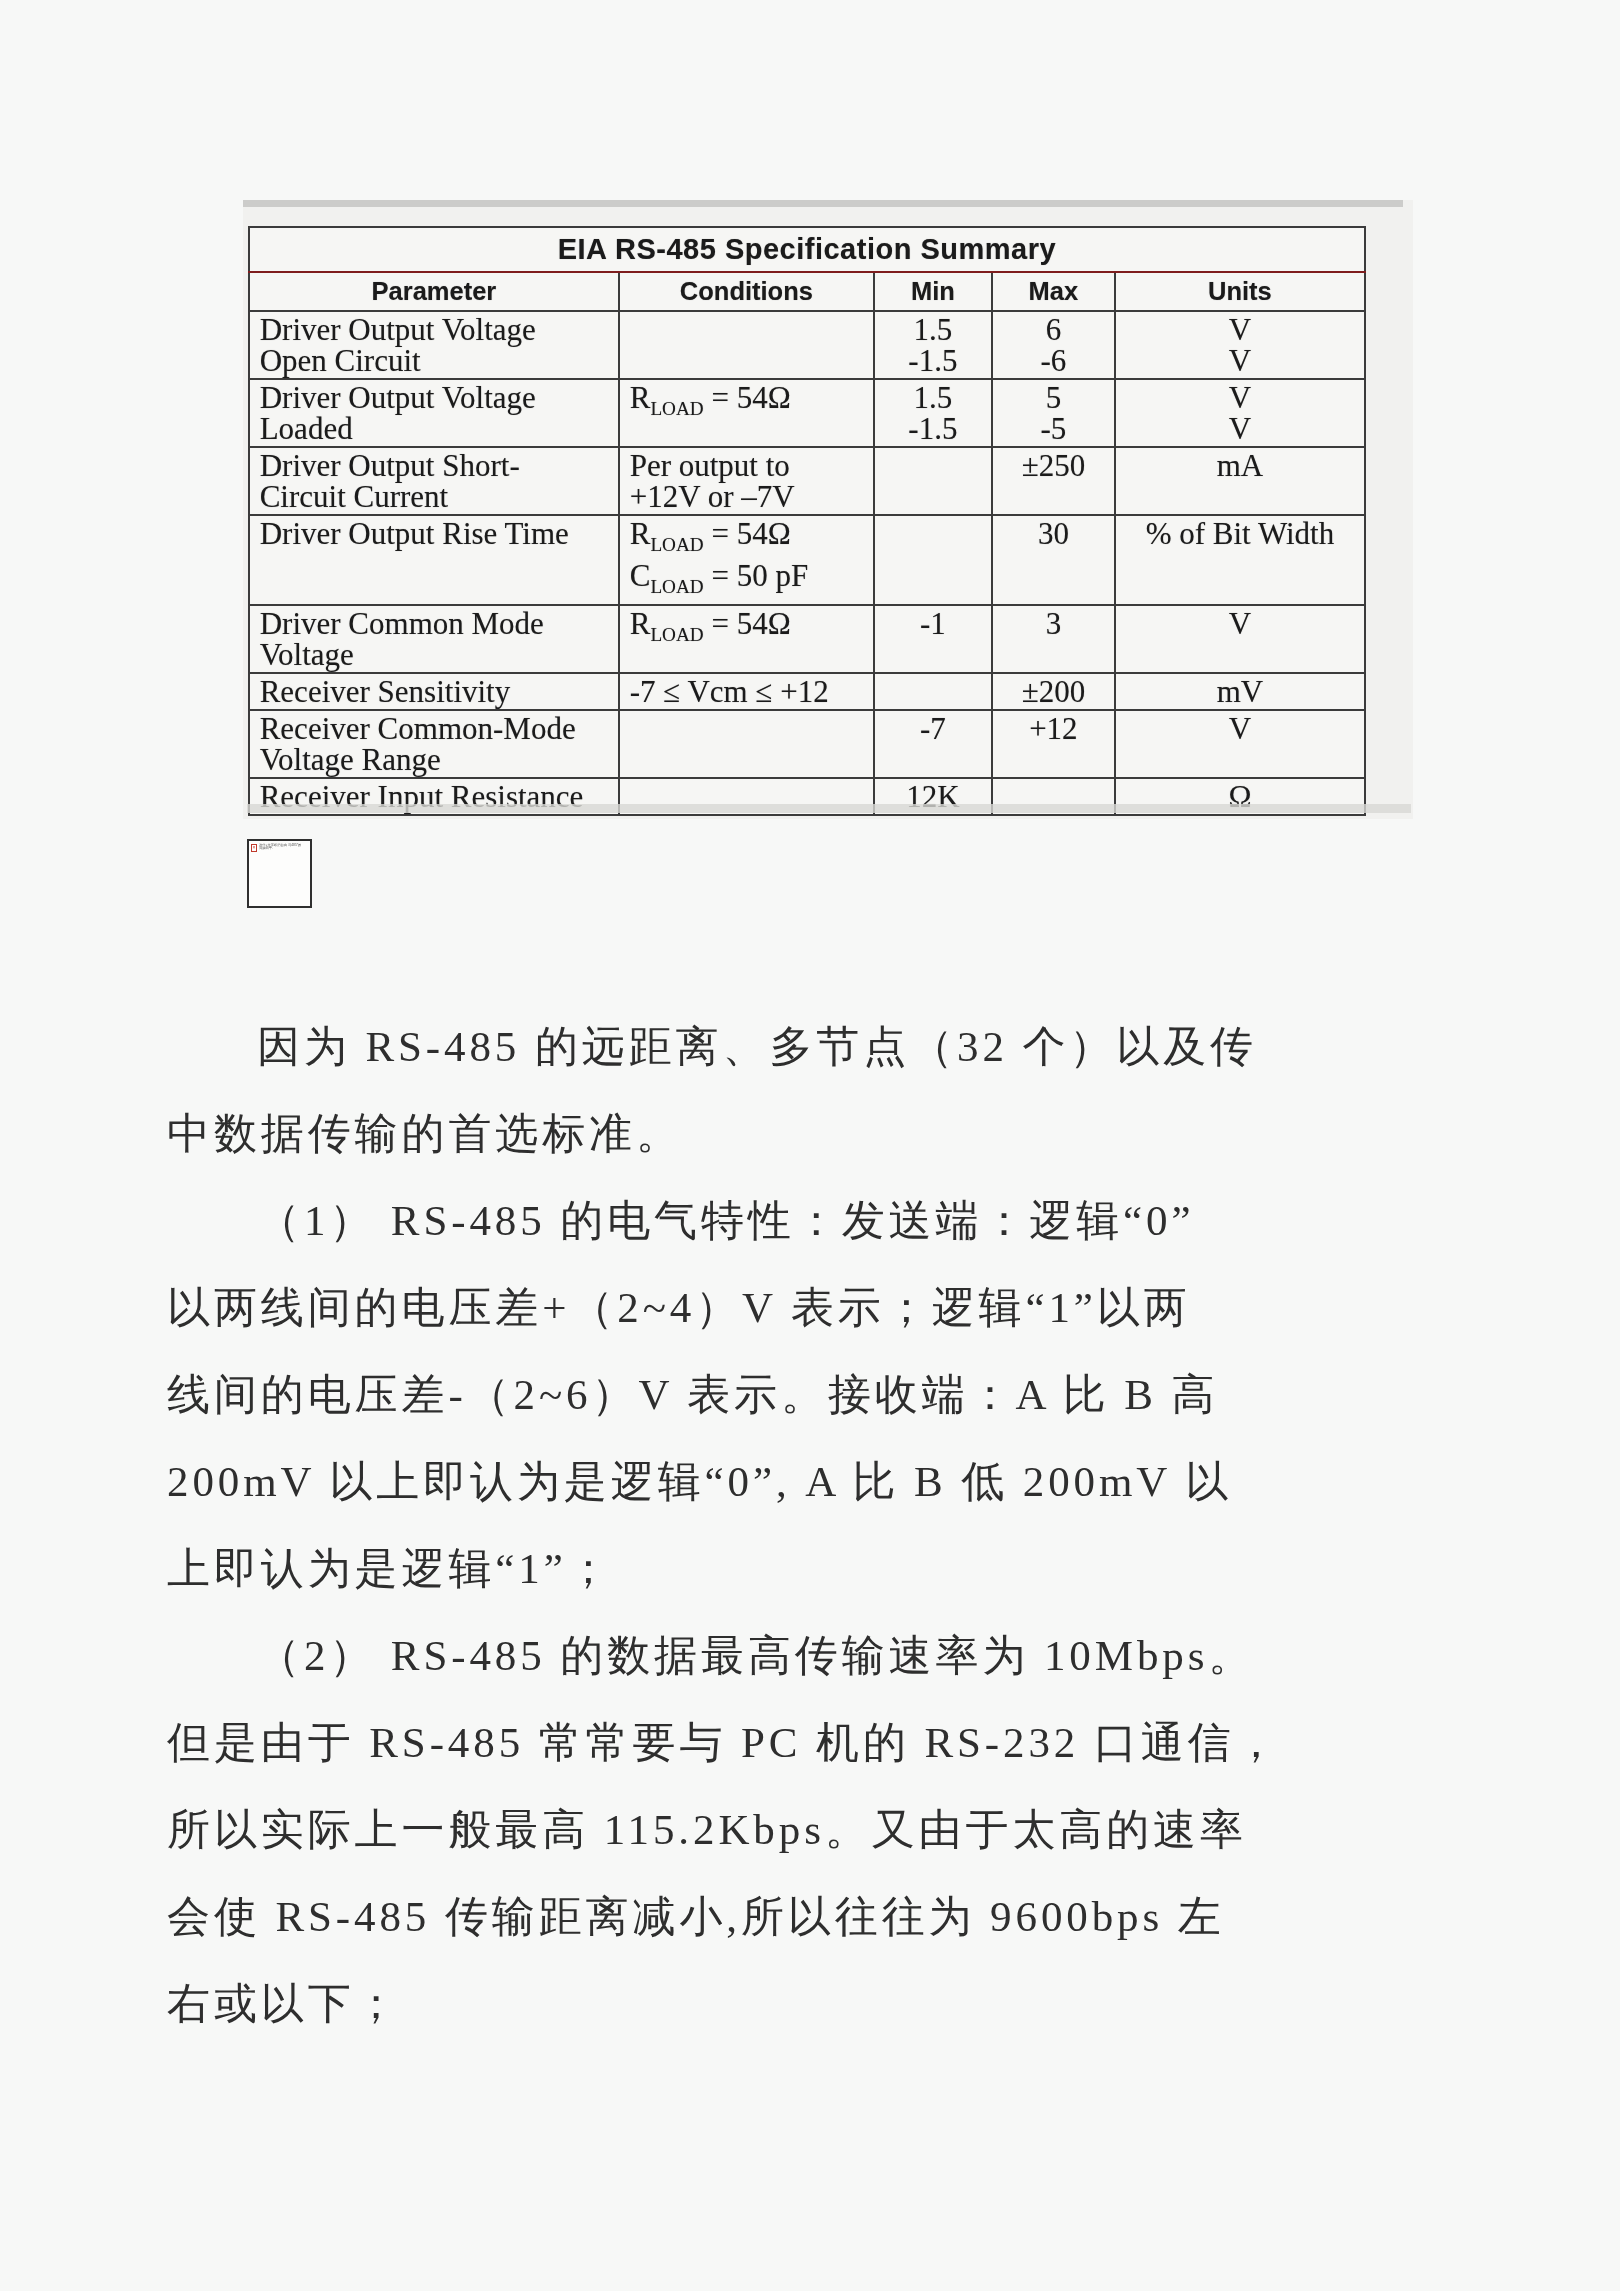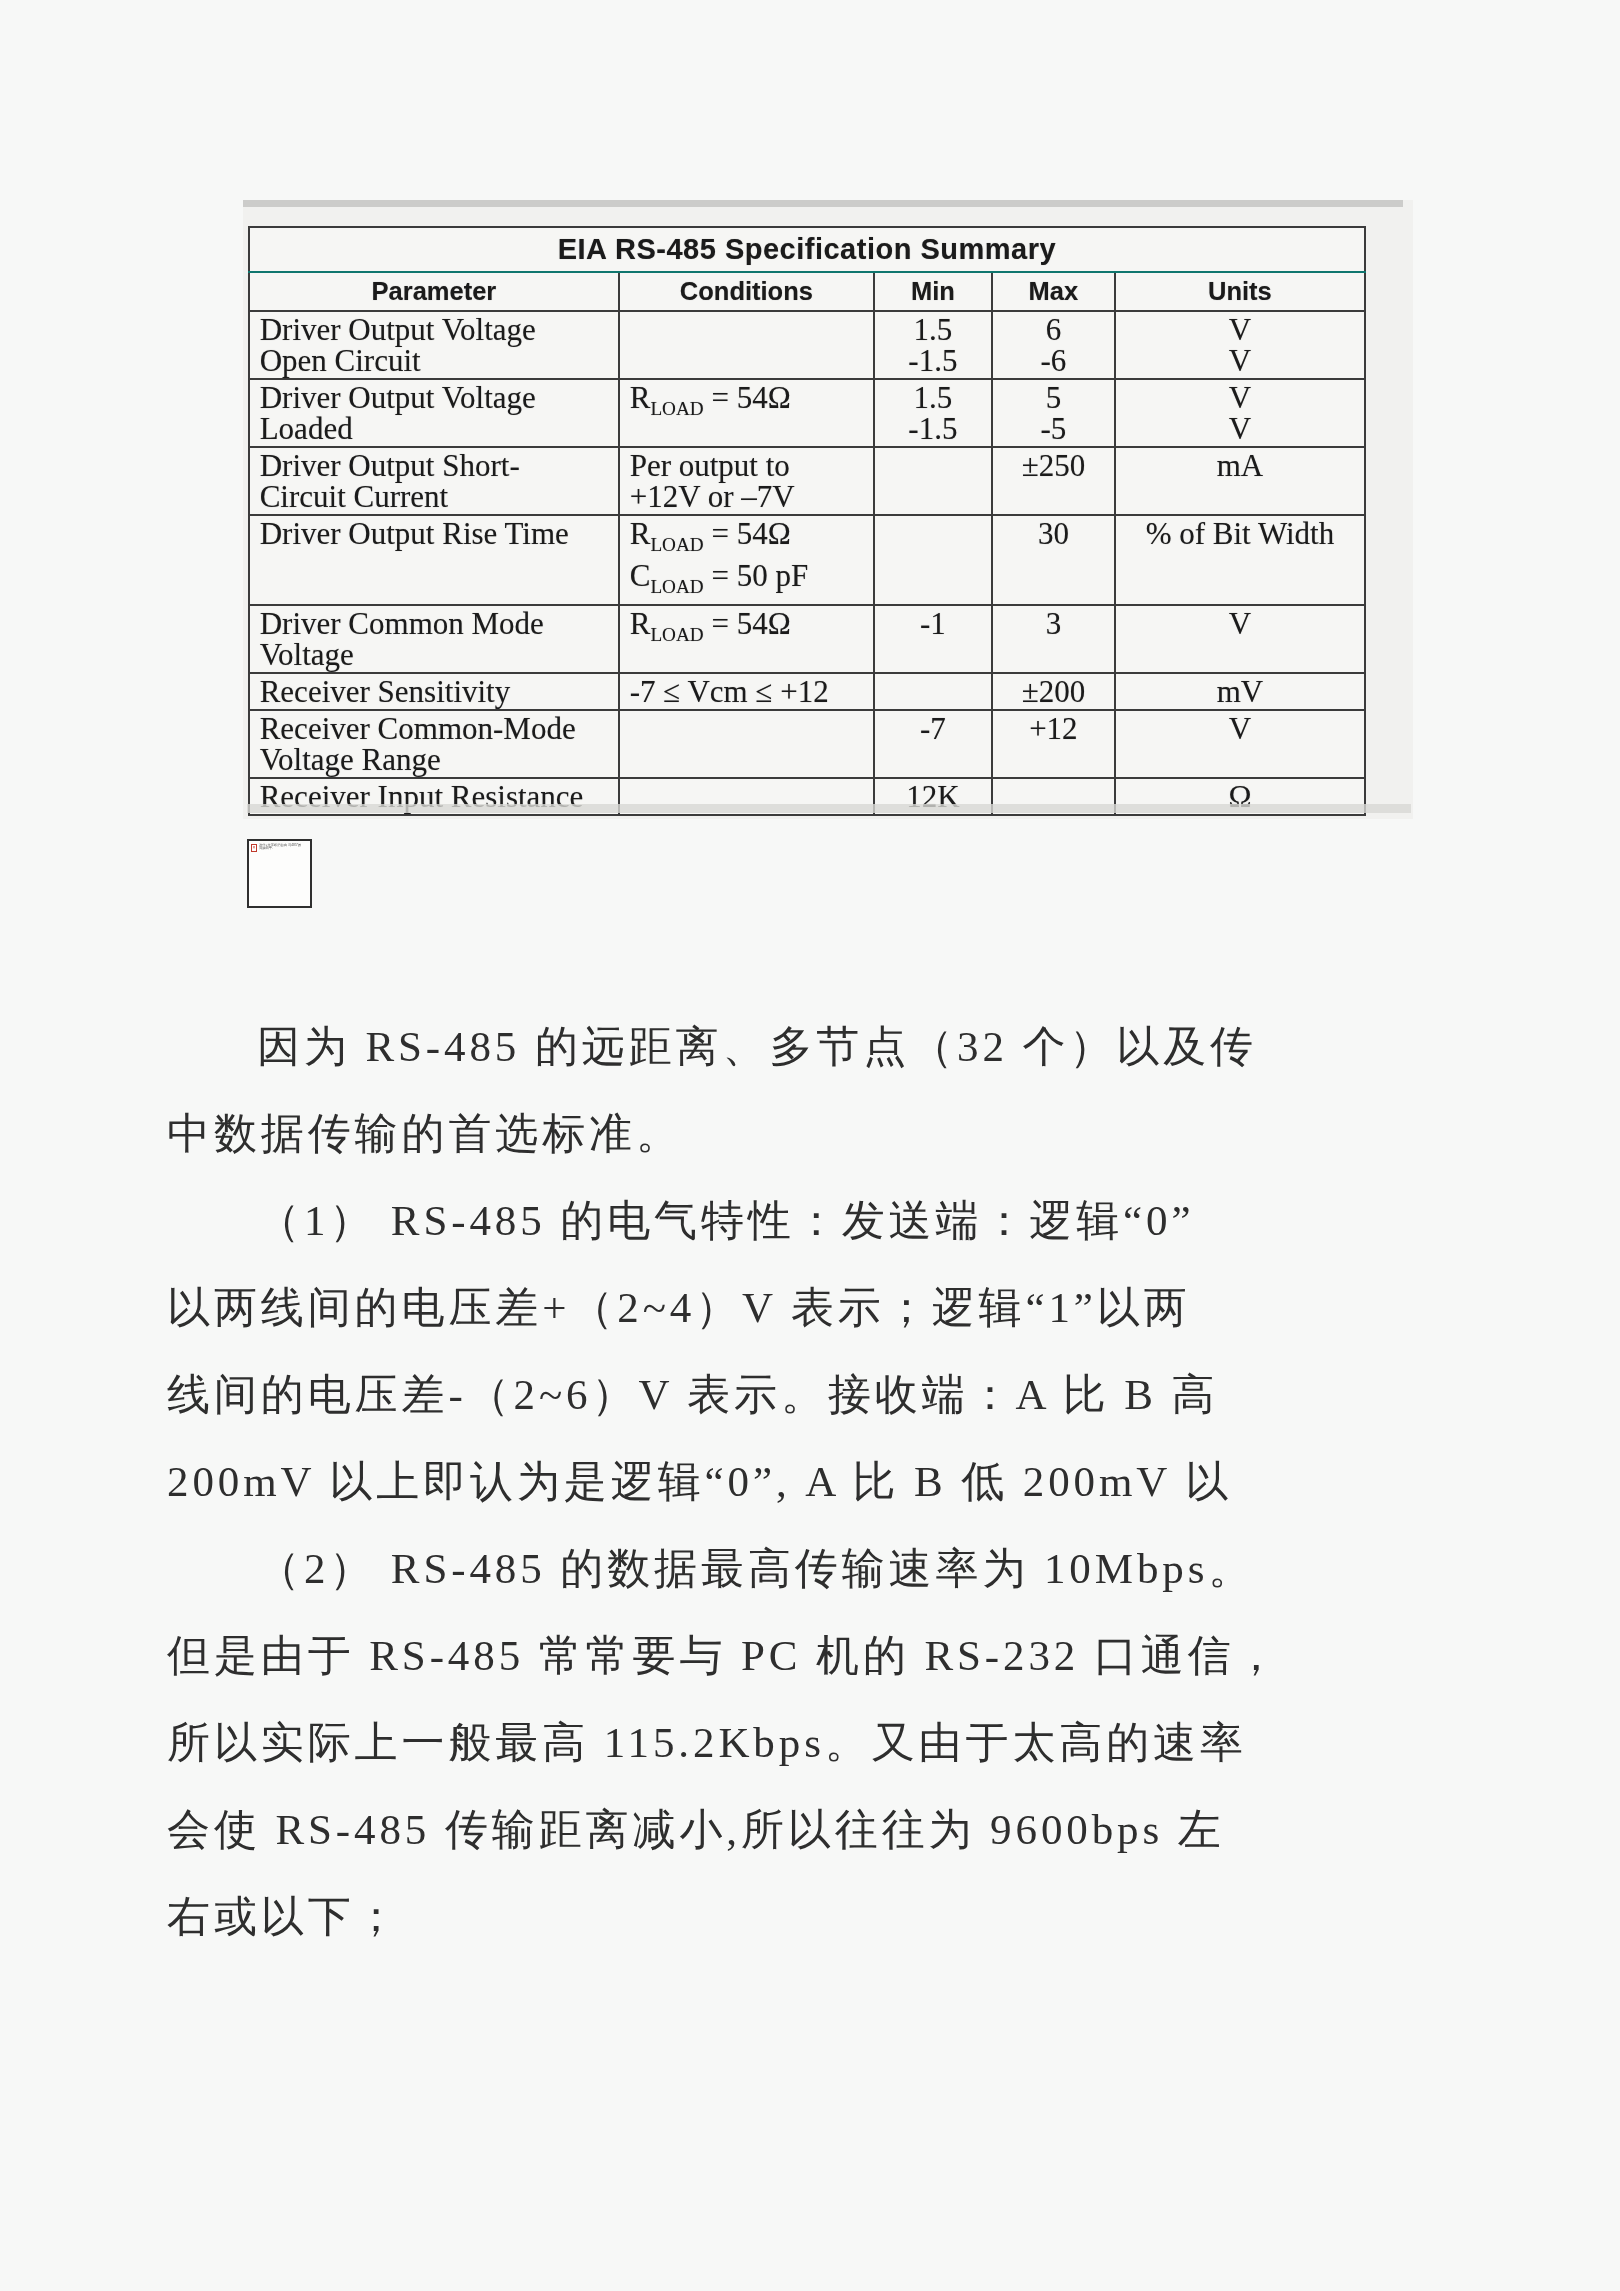--- a/index.html
+++ b/index.html
@@ -33,21 +33,21 @@
     border:2px solid #3b3b3b;
     padding:2px 9.8px;
     vertical-align:top;
     font-size:31px; line-height:31px;
     text-shadow:0 0 1px rgba(0,0,0,.35);
   }
   tr.title-row td {
     font-family:"Liberation Sans","DejaVu Sans",sans-serif;
     font-weight:bold; font-size:29px; line-height:39px;
     text-align:center; letter-spacing:0.5px;
-    border-bottom:2px solid #0f766e;
+    border-bottom:2px solid #7f1d1d;
   }
   tr.header-row th {
     font-family:"Liberation Sans","DejaVu Sans",sans-serif;
     font-weight:bold; font-size:25.5px; line-height:33px;
     text-align:center;
     border-bottom:2.9px solid #3b3b3b;
     margin-left:42px;
   }
   td.c-param { text-align:left; }
   td.c-cond  { text-align:left; }
@@ -259,19 +259,20 @@
   </div>
 </div>
 
 <div class="body-text">
     <div class="text-line indent">因为 RS-485 的远距离、多节点（32 个）以及传</div>
     <div class="text-line">中数据传输的首选标准。</div>
     <div class="text-line indent">（1）  RS-485 的电气特性：发送端：逻辑“0”</div>
     <div class="text-line">以两线间的电压差+（2~4）V 表示；逻辑“1”以两</div>
     <div class="text-line">线间的电压差-（2~6）V 表示。接收端：A 比 B 高</div>
     <div class="text-line">200mV 以上即认为是逻辑“0”, A 比 B 低 200mV 以</div>
+    <div class="text-line">上即认为是逻辑“1”；</div>
     <div class="text-line indent">（2）  RS-485 的数据最高传输速率为 10Mbps。</div>
     <div class="text-line">但是由于 RS-485 常常要与 PC 机的 RS-232 口通信，</div>
     <div class="text-line">所以实际上一般最高 115.2Kbps。又由于太高的速率</div>
     <div class="text-line">会使 RS-485 传输距离减小,所以往往为 9600bps 左</div>
     <div class="text-line">右或以下；</div>
   </div>
 
 
 </body></html>

